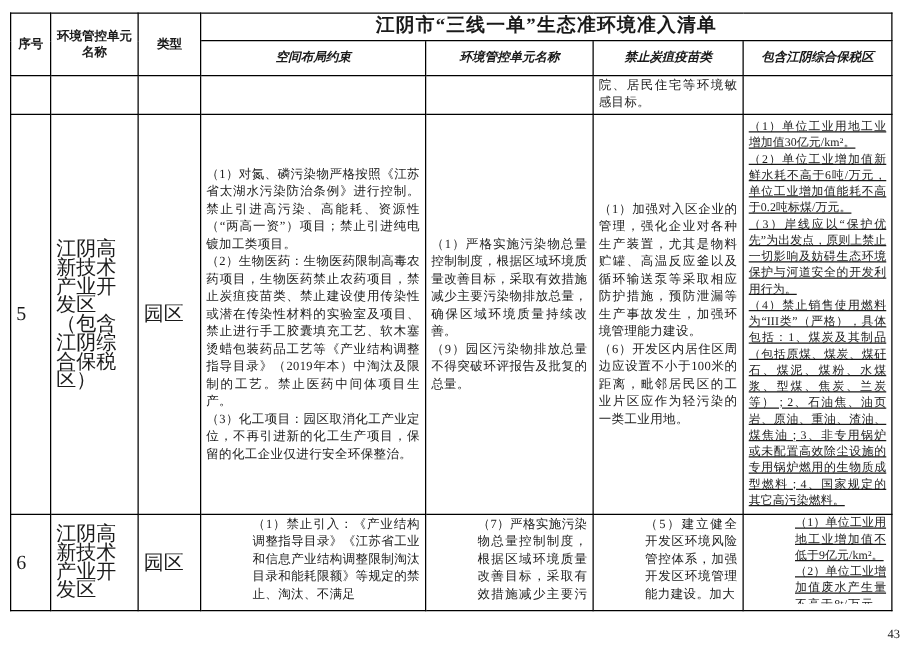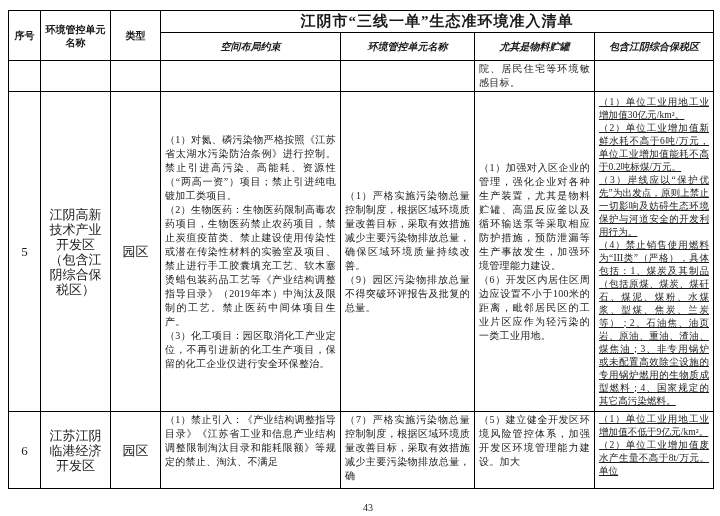--- a/index.html
+++ b/index.html
@@ -18,39 +18,39 @@
     table-layout:fixed;
   }
   table.doc th,table.doc td{
     border:1px solid #000;
     padding:1px 4px;
     vertical-align:middle;
     overflow:hidden;
   }
   th{font-weight:bold;font-size:10px;text-align:center;line-height:13px;}
   th.span-title{font-size:15px;letter-spacing:1px;}
-  td.center{text-align:center;font-size:13px;line-height:15px;}
+  td.center{text-align:left;font-size:16px;line-height:15px;}
   td.body{
     font-size:10px;line-height:14px;
     text-align:justify;
     white-space:pre-wrap;
     letter-spacing:0.3px;
   }
   td.small{font-size:9.5px;line-height:13px;letter-spacing:0.1px;text-decoration:underline;}
   tr.hdr1{height:22px;}
   tr.hdr2{height:28px;font-style:italic;}
   tr.carry{height:21px;}
   tr.carry td{vertical-align:top;}
   tr.r5{height:320px;}
   tr.r6{height:77px;}
   tr.r6 td.body{vertical-align:top;}
-  .clip{max-height:70px;overflow:hidden;}
+  .clip{max-height:70px;overflow:hidden;margin-left:37px;}
   .pageno{
     position:absolute;left:0;right:0;bottom:3px;
-    text-align:center;font-size:10px;padding-left:16px;
+    text-align:right;font-size:10px;padding-left:16px;
   }
 </style>
 </head>
 <body>
 
 <div class="page">
 
   <table class="doc">
     <colgroup>
       <col style="width:32px">
@@ -64,21 +64,21 @@
     <thead>
       <tr class="hdr1">
         <th rowspan="2">序号</th>
         <th rowspan="2">环境管控单元名称</th>
         <th rowspan="2">类型</th>
         <th colspan="4" class="span-title">江阴市“三线一单”生态准环境准入清单</th>
       </tr>
       <tr class="hdr2">
         <th>空间布局约束</th>
         <th>环境管控单元名称</th>
-        <th>尤其是物料贮罐</th>
+        <th>禁止炭疽疫苗类</th>
         <th>包含江阴综合保税区</th>
       </tr>
     </thead>
     <tbody>
       <tr class="carry">
         <td></td>
         <td></td>
         <td></td>
         <td class="body"></td>
         <td class="body"></td>
@@ -98,21 +98,21 @@
         <td class="body">（1）加强对入区企业的管理，强化企业对各种生产装置，尤其是物料贮罐、高温反应釜以及循环输送泵等采取相应防护措施，预防泄漏等生产事故发生，加强环境管理能力建设。
 （6）开发区内居住区周边应设置不小于100米的距离，毗邻居民区的工业片区应作为轻污染的一类工业用地。</td>
         <td class="body small">（1）单位工业用地工业增加值30亿元/km²。
 （2）单位工业增加值新鲜水耗不高于6吨/万元，单位工业增加值能耗不高于0.2吨标煤/万元。
 （3）岸线应以“保护优先”为出发点，原则上禁止一切影响及妨碍生态环境保护与河道安全的开发利用行为。
 （4）禁止销售使用燃料为“III类”（严格），具体包括：1、煤炭及其制品（包括原煤、煤炭、煤矸石、煤泥、煤粉、水煤浆、型煤、焦炭、兰炭等）；2、石油焦、油页岩、原油、重油、渣油、煤焦油；3、非专用锅炉或未配置高效除尘设施的专用锅炉燃用的生物质成型燃料；4、国家规定的其它高污染燃料。</td>
       </tr>
 
       <tr class="r6">
         <td class="center">6</td>
-        <td class="center">江苏江阴临港经济开发区</td>
+        <td class="center">江阴高新技术产业开发区</td>
         <td class="center">园区</td>
         <td class="body"><div class="clip">（1）禁止引入：《产业结构调整指导目录》《江苏省工业和信息产业结构调整限制淘汰目录和能耗限额》等规定的禁止、淘汰、不满足</div></td>
         <td class="body"><div class="clip">（7）严格实施污染物总量控制制度，根据区域环境质量改善目标，采取有效措施减少主要污染物排放总量，确</div></td>
         <td class="body"><div class="clip">（5）建立健全开发区环境风险管控体系，加强开发区环境管理能力建设。加大</div></td>
         <td class="body small"><div class="clip">（1）单位工业用地工业增加值不低于9亿元/km²。
 （2）单位工业增加值废水产生量不高于8t/万元。单位</div></td>
       </tr>
     </tbody>
   </table>
 

